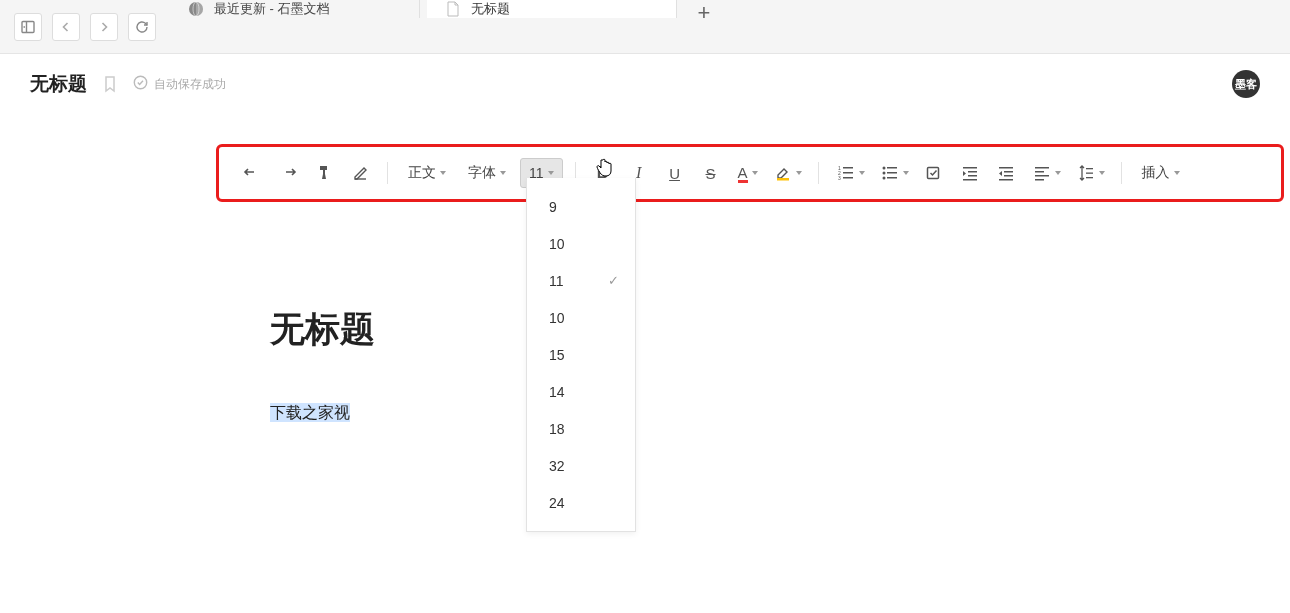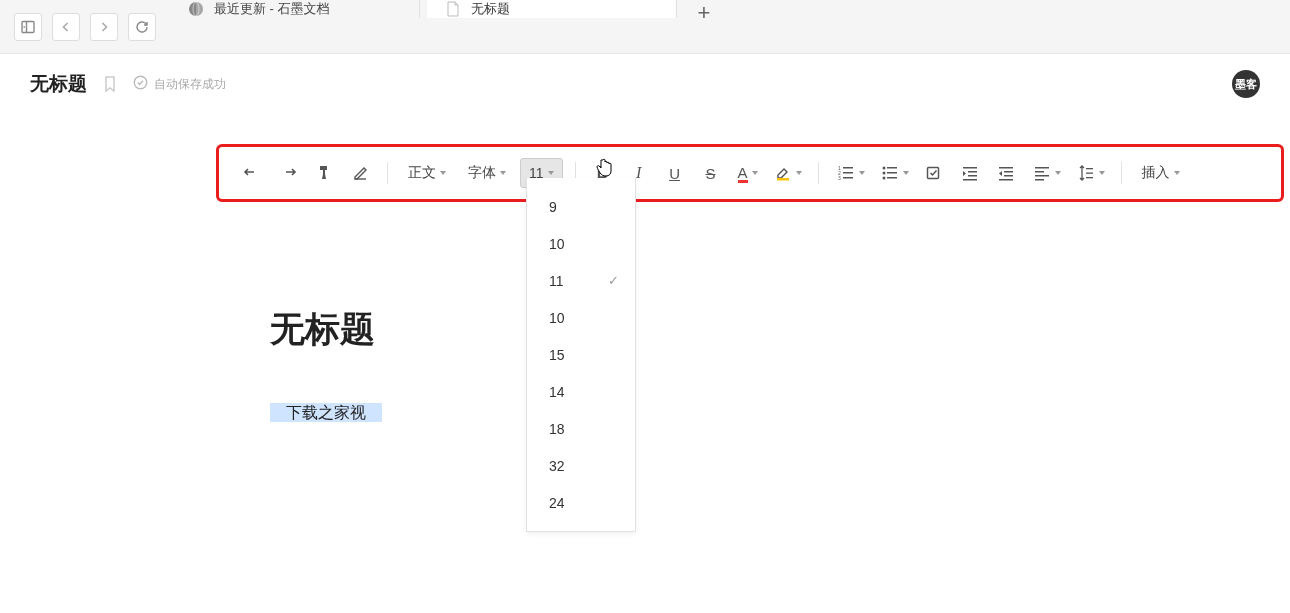--- a/index.html
+++ b/index.html
@@ -233,21 +233,21 @@
     font-size: 35px;
     font-weight: 800;
     color: #222;
     margin-bottom: 50px;
   }
   .selected-text {
     display: inline;
     background: #cfe4ff;
     font-size: 16px;
     color: #222;
-    padding: 1px 16px;
+    padding: 1px 0;
   }
 
   
   .cursor-pointer {
     position: absolute;
     top: 156px;
     left: 594px;
     z-index: 10;
     pointer-events: none;
   }

